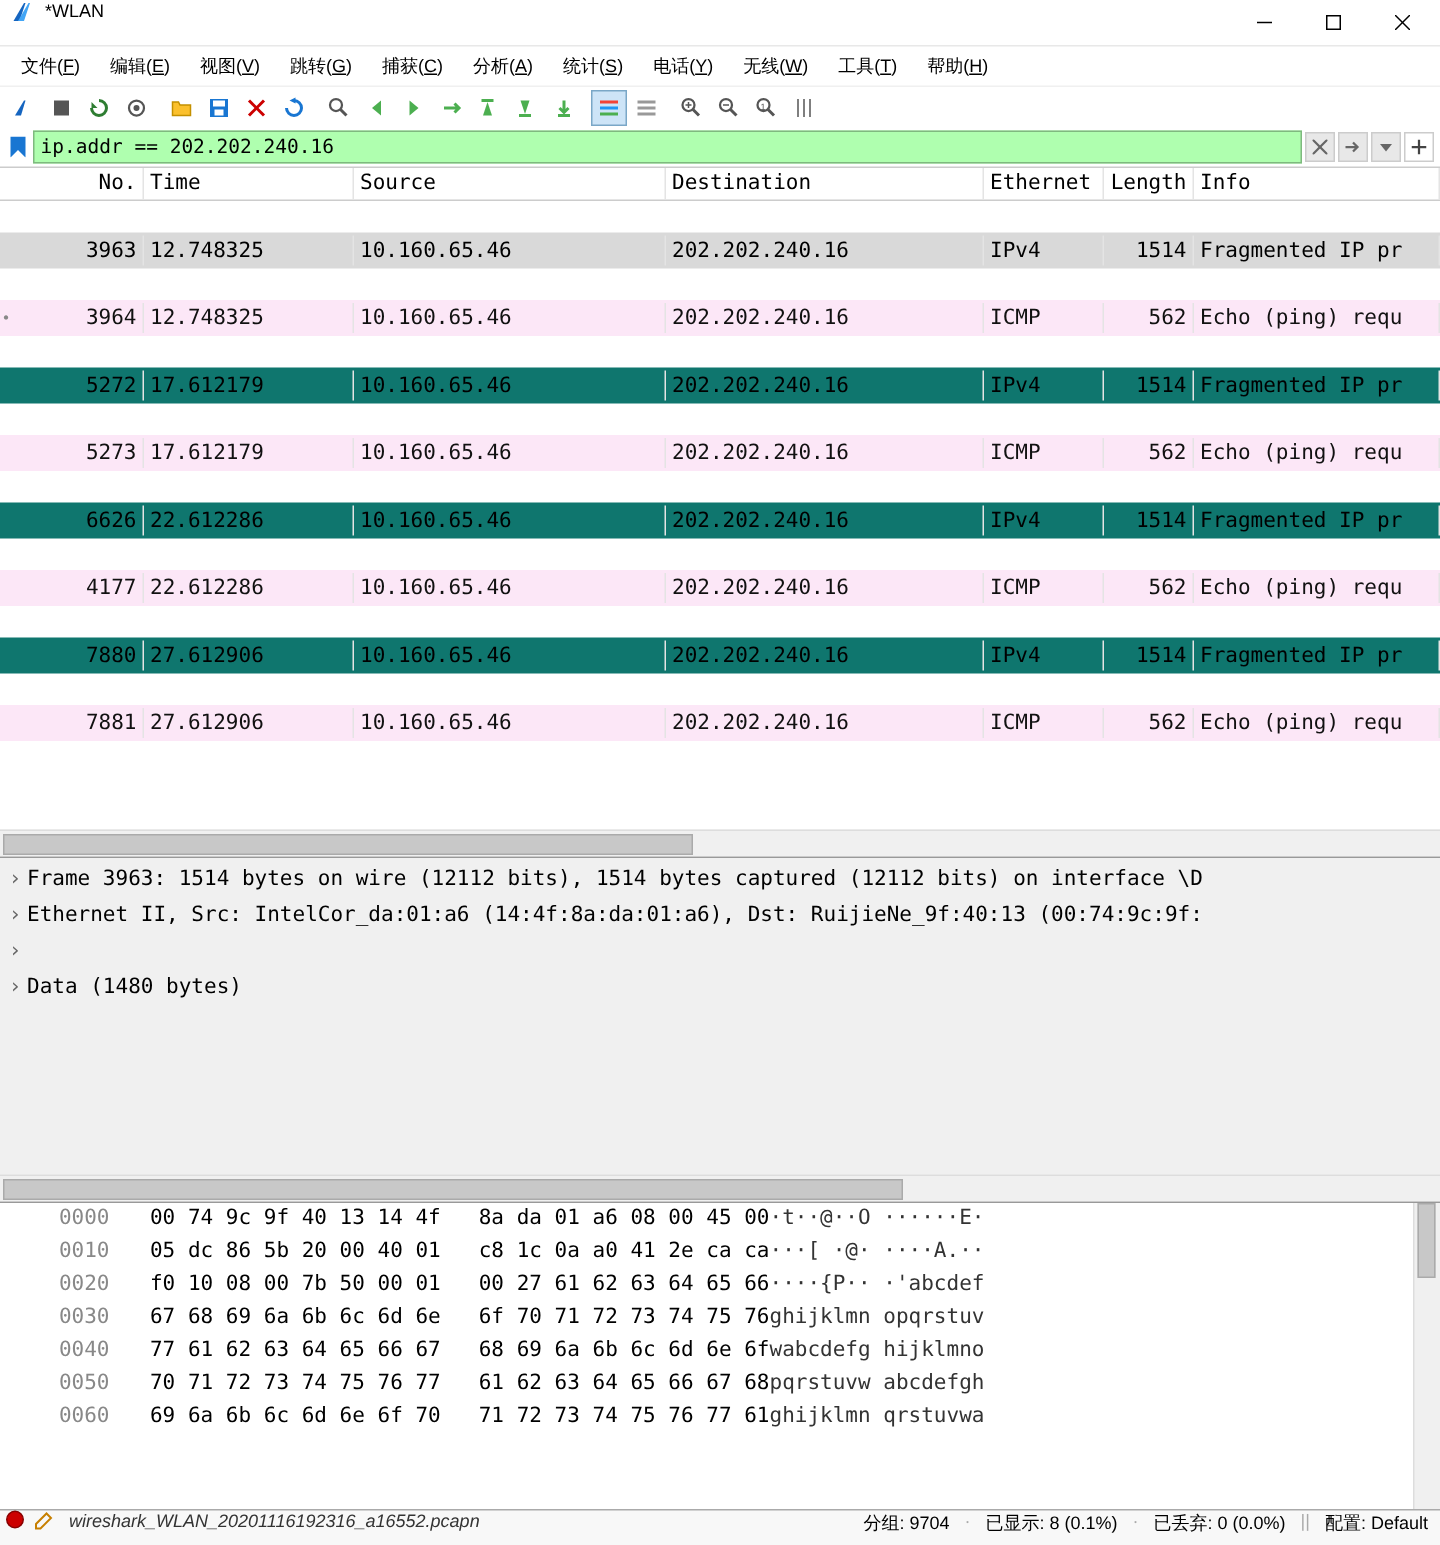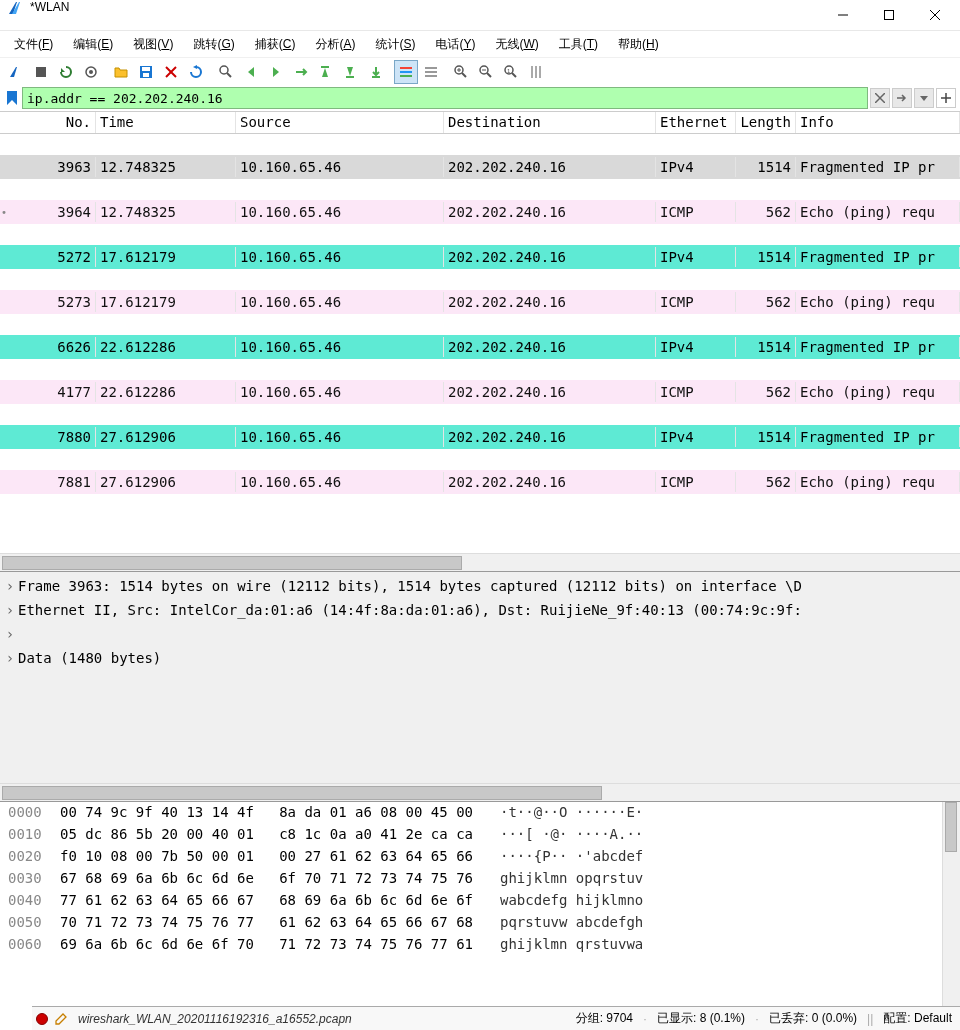--- a/index.html
+++ b/index.html
@@ -18,44 +18,44 @@
 .filterbar .bookmark { width: 16px; height: 16px; display:flex; align-items:center; justify-content:center; }
 .filterbar input { flex: 1; height: 22px; background: #afffaf; border: 1px solid #7fb97f; padding: 0 4px; font-family: Consolas, monospace; font-size: 13px; color: #000; outline: none; }
 .filterbar .fbtn { width: 20px; height: 20px; display: flex; align-items: center; justify-content: center; color: #555; background:#e8e8e8; border:1px solid #ccc; }
 .packetlist { height: 460px; display: flex; flex-direction: column; border-top: 1px solid #ccc; overflow: hidden; }
 .plhdr { display: flex; height: 22px; border-bottom: 1px solid #ccc; background: #fff; font-family: Consolas, monospace; font-size: 14px; }
 .plhdr .col, .plrow .col { padding: 2px 4px; border-right: 1px solid #e4e4e4; white-space: nowrap; overflow: hidden; }
 .plbody { flex: 1; overflow: hidden; font-family: Consolas, monospace; font-size: 14px; }
 .plrow { display: flex; height: 24px; align-items: center; margin-top: 21px; }
 .plrow.sel { background: #d9d9d9; }
 .plrow.pink { background: #fce7f7; color: #111; }
-.plrow.white { background: #5eead4; }
+.plrow.white { background: #0f766e; }
 .plrow .mark { width: 8px; text-align:center; color:#888; font-size:10px; padding:0; border:none; }
 .c-no { width: 88px; text-align: right; }
 .c-time { width: 140px; }
 .c-src { width: 208px; }
 .c-dst { width: 212px; }
 .c-proto { width: 80px; }
 .c-len { width: 60px; text-align: right; }
 .c-info { flex: 1; }
 .hscroll { height: 18px; background: #f0f0f0; border-top: 1px solid #ddd; display: flex; align-items: center; }
 .hscroll .thumb { height: 14px; background: #c8c8c8; border: 1px solid #aaa; }
 .details { height: 230px; border-top: 1px solid #999; font-family: Consolas, monospace; font-size: 14px; background: #fff; overflow: hidden; display:flex; flex-direction:column; }
 .details .dbody { flex:1; padding: 2px 2px; overflow:hidden; background:#f0f0f0; }
 .details .drow { display: flex; align-items: center; height: 24px; white-space: nowrap; overflow: hidden; }
 .details .exp { width: 16px; text-align: center; color: #666; }
 .hexpane { flex:1; border-top: 1px solid #999; font-family: Consolas, monospace; font-size: 14px; background: #fff; overflow: hidden; display:flex; }
-.hexbody { flex:1; padding: 2px 8px; overflow:hidden; }
+.hexbody { flex:1; padding: 2px 21px; overflow:hidden;text-align:right; }
 .hexrow { display: flex; height: 22px; white-space: pre; }
 .hexoff { width: 52px; color: #888; }
 .hexbytes { width: 440px; }
 .hexascii { color: #333; }
 .hexscroll { width: 18px; background: #f0f0f0; border-left:1px solid #ddd; position:relative; }
 .hexscroll .vthumb { position:absolute; top:0; left:2px; width:12px; height:50px; background:#c8c8c8; border:1px solid #aaa; }
-.statusbar { height: 24px; border-top: 1px solid #aaa; display: flex; align-items: center; font-size: 12px; padding: 0 4px; gap: 6px; background:#f8f8f8;margin-left:32px; }
+.statusbar { height: 24px; border-top: 1px solid #aaa; display: flex; font-size: 12px; padding: 0 4px; gap: 6px; background:#f8f8f8; }
 .statusbar .sseg { padding: 0 4px; white-space: nowrap; }
 .statusbar .sep2 { color:#aaa; }
 .redup { width:12px; height:12px; border-radius:50%; background:#c00; border:1px solid #800; }
 svg { display:block; }
 </style>
 </head>
 <body>
 
 <div class="titlebar">
   <span class="logo">

